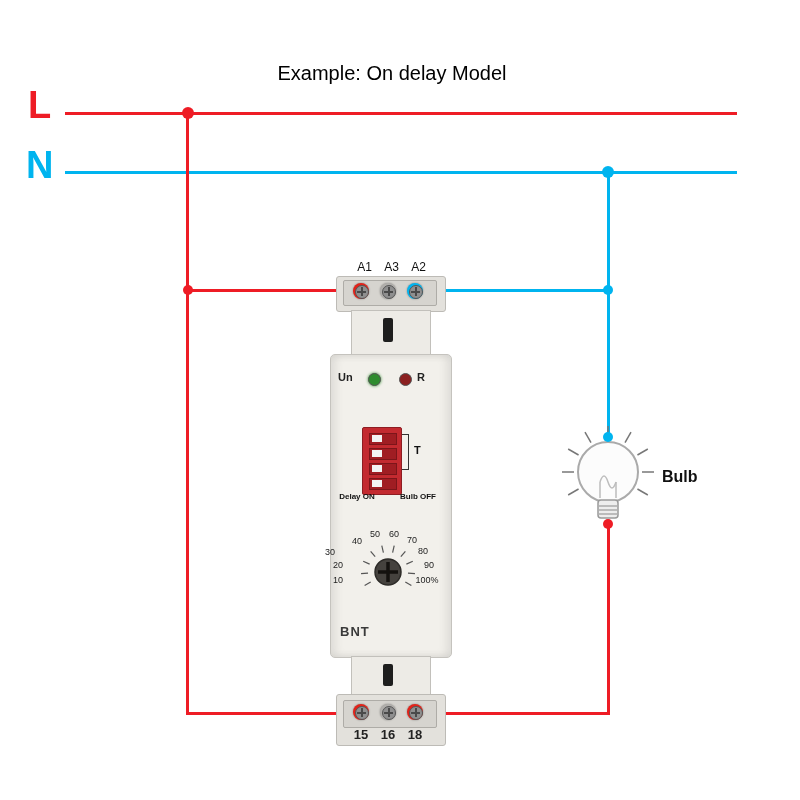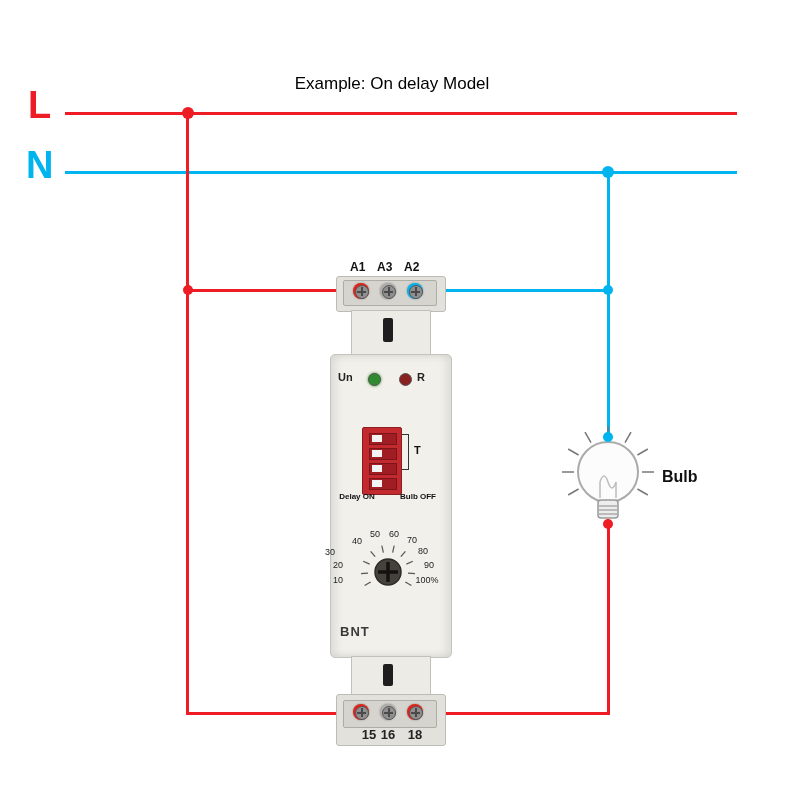--- a/index.html
+++ b/index.html
@@ -3,40 +3,40 @@
 <meta charset="utf-8">
 <style>
   html,body{margin:0;padding:0;background:#fff;}
   .canvas{
     position:relative;width:800px;height:800px;background:#ffffff;overflow:hidden;
     font-family:"Liberation Sans", sans-serif;color:#111;
   }
   .abs{position:absolute;}
   
   .title{top:26px;left:0;width:800px;text-align:center;font-size:27px;font-weight:700;letter-spacing:1px;color:#000;}
-  .subtitle{top:62px;left:0;width:784px;text-align:center;font-size:17px;color:#000;margin-top:12px;}
+  .subtitle{top:62px;left:0;width:784px;text-align:center;font-size:20px;color:#000;}
   
   .supply-label{font-size:38px;font-weight:700;line-height:1;}
   .l-label{left:28px;top:86px;color:#ee1c25;}
   .n-label{left:26px;top:146px;color:#00b4ef;}
   
   .wire{position:absolute;}
   .wire.red{background:#ee1c25;}
   .wire.cyan{background:#00b4ef;}
   .dot{position:absolute;border-radius:50%;}
   .dot.red{background:#ee1c25;}
   .dot.cyan{background:#00b4ef;}
   
   .flange{background:#e3e1dc;border:1px solid #bdbbb6;border-radius:3px;}
   .term-block{background:#d6d4cf;border:1px solid #aeaca7;border-radius:2px;}
   .neck{background:#edebe6;border:1px solid #c2c0bb;}
   .slot{background:#1e1e1e;border-radius:2px;}
   .body-main{background:#f2f0eb;border:1px solid #c5c3be;border-radius:5px;
     box-shadow:inset 5px 0 8px rgba(0,0,0,0.08), inset -5px 0 8px rgba(0,0,0,0.08);}
-  .term-label-top{width:22px;text-align:left;font-size:12px;font-weight:700;color:#111;}
+  .term-label-top{width:22px;text-align:right;font-size:12px;font-weight:400;color:#111;}
   .term-label-bottom{width:22px;text-align:center;font-size:13px;font-weight:700;color:#222;}
   .screw{width:16px;height:16px;border-radius:50%;box-shadow:0 0 2px rgba(0,0,0,.4);}
   .ring-red{background:#e2231a;}
   .ring-gray{background:#b0aeab;}
   .ring-blue{background:#00b4ef;}
   .screw-inner{position:absolute;left:2px;top:2px;width:12px;height:12px;border-radius:50%;
     background:#8f8f8f;border:0.5px solid #555;}
   .screw-inner::before{content:"";position:absolute;left:1px;top:5px;width:9px;height:1.5px;background:#4a4a4a;}
   .screw-inner::after{content:"";position:absolute;left:5px;top:1px;width:1.5px;height:9px;background:#4a4a4a;}
   .led{width:11px;height:11px;border-radius:50%;border:1px solid #555;}
@@ -168,21 +168,21 @@
   <div class="abs term-block" style="left:343px;top:700px;width:92px;height:26px;"></div>
   <div class="abs screw ring-red" style="left:353px;top:704px;">
       <span class="screw-inner"></span>
     </div>
   <div class="abs screw ring-gray" style="left:380px;top:704px;">
       <span class="screw-inner"></span>
     </div>
   <div class="abs screw ring-red" style="left:407px;top:704px;">
       <span class="screw-inner"></span>
     </div>
-  <span class="abs term-label-bottom" style="left:358px;top:727px;">15</span>
+  <span class="abs term-label-bottom" style="left:350px;top:727px;">15</span>
   <span class="abs term-label-bottom" style="left:377px;top:727px;">16</span>
   <span class="abs term-label-bottom" style="left:404px;top:727px;">18</span>
 
   <svg class="abs" style="left:558px;top:420px;" width="100" height="120" viewBox="0 0 100 120">
     <g stroke="#777" stroke-width="1.5">
       <line x1="84" y1="52" x2="96" y2="52" transform="rotate(150 50 52)"></line>
       <line x1="84" y1="52" x2="96" y2="52" transform="rotate(180 50 52)"></line>
       <line x1="84" y1="52" x2="96" y2="52" transform="rotate(210 50 52)"></line>
       <line x1="84" y1="52" x2="96" y2="52" transform="rotate(240 50 52)"></line>
       <line x1="84" y1="52" x2="96" y2="52" transform="rotate(270 50 52)"></line>

